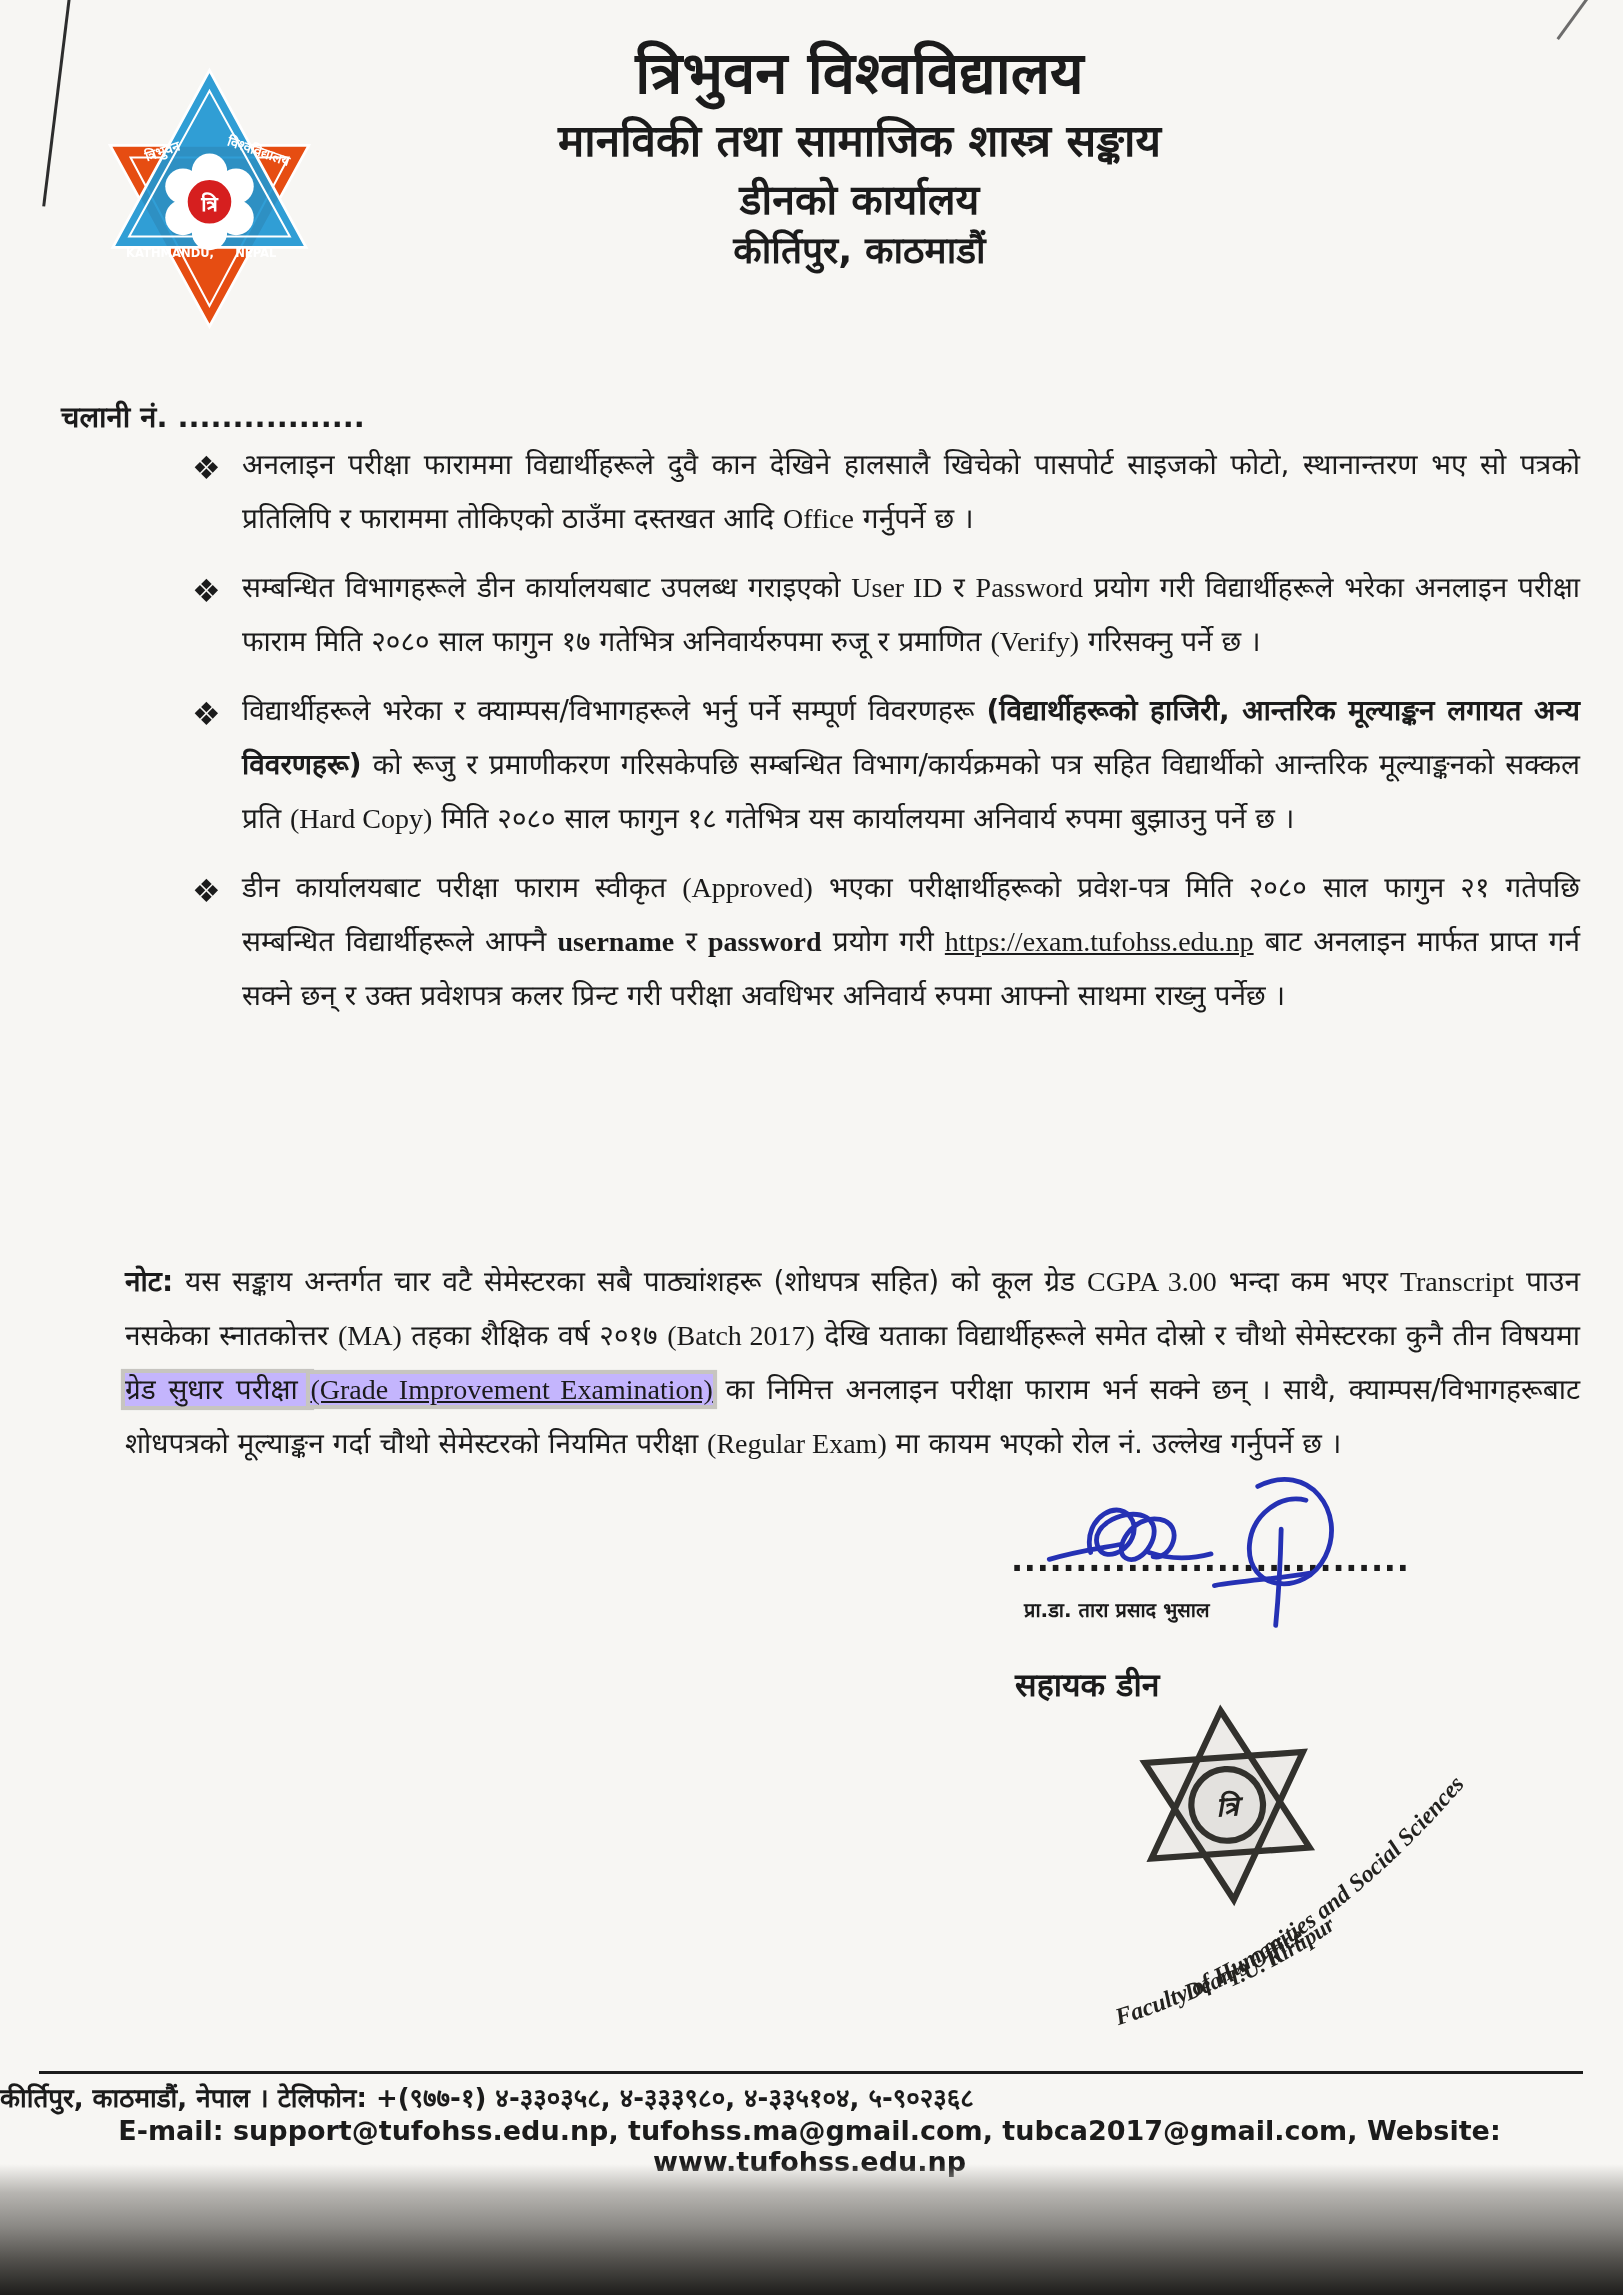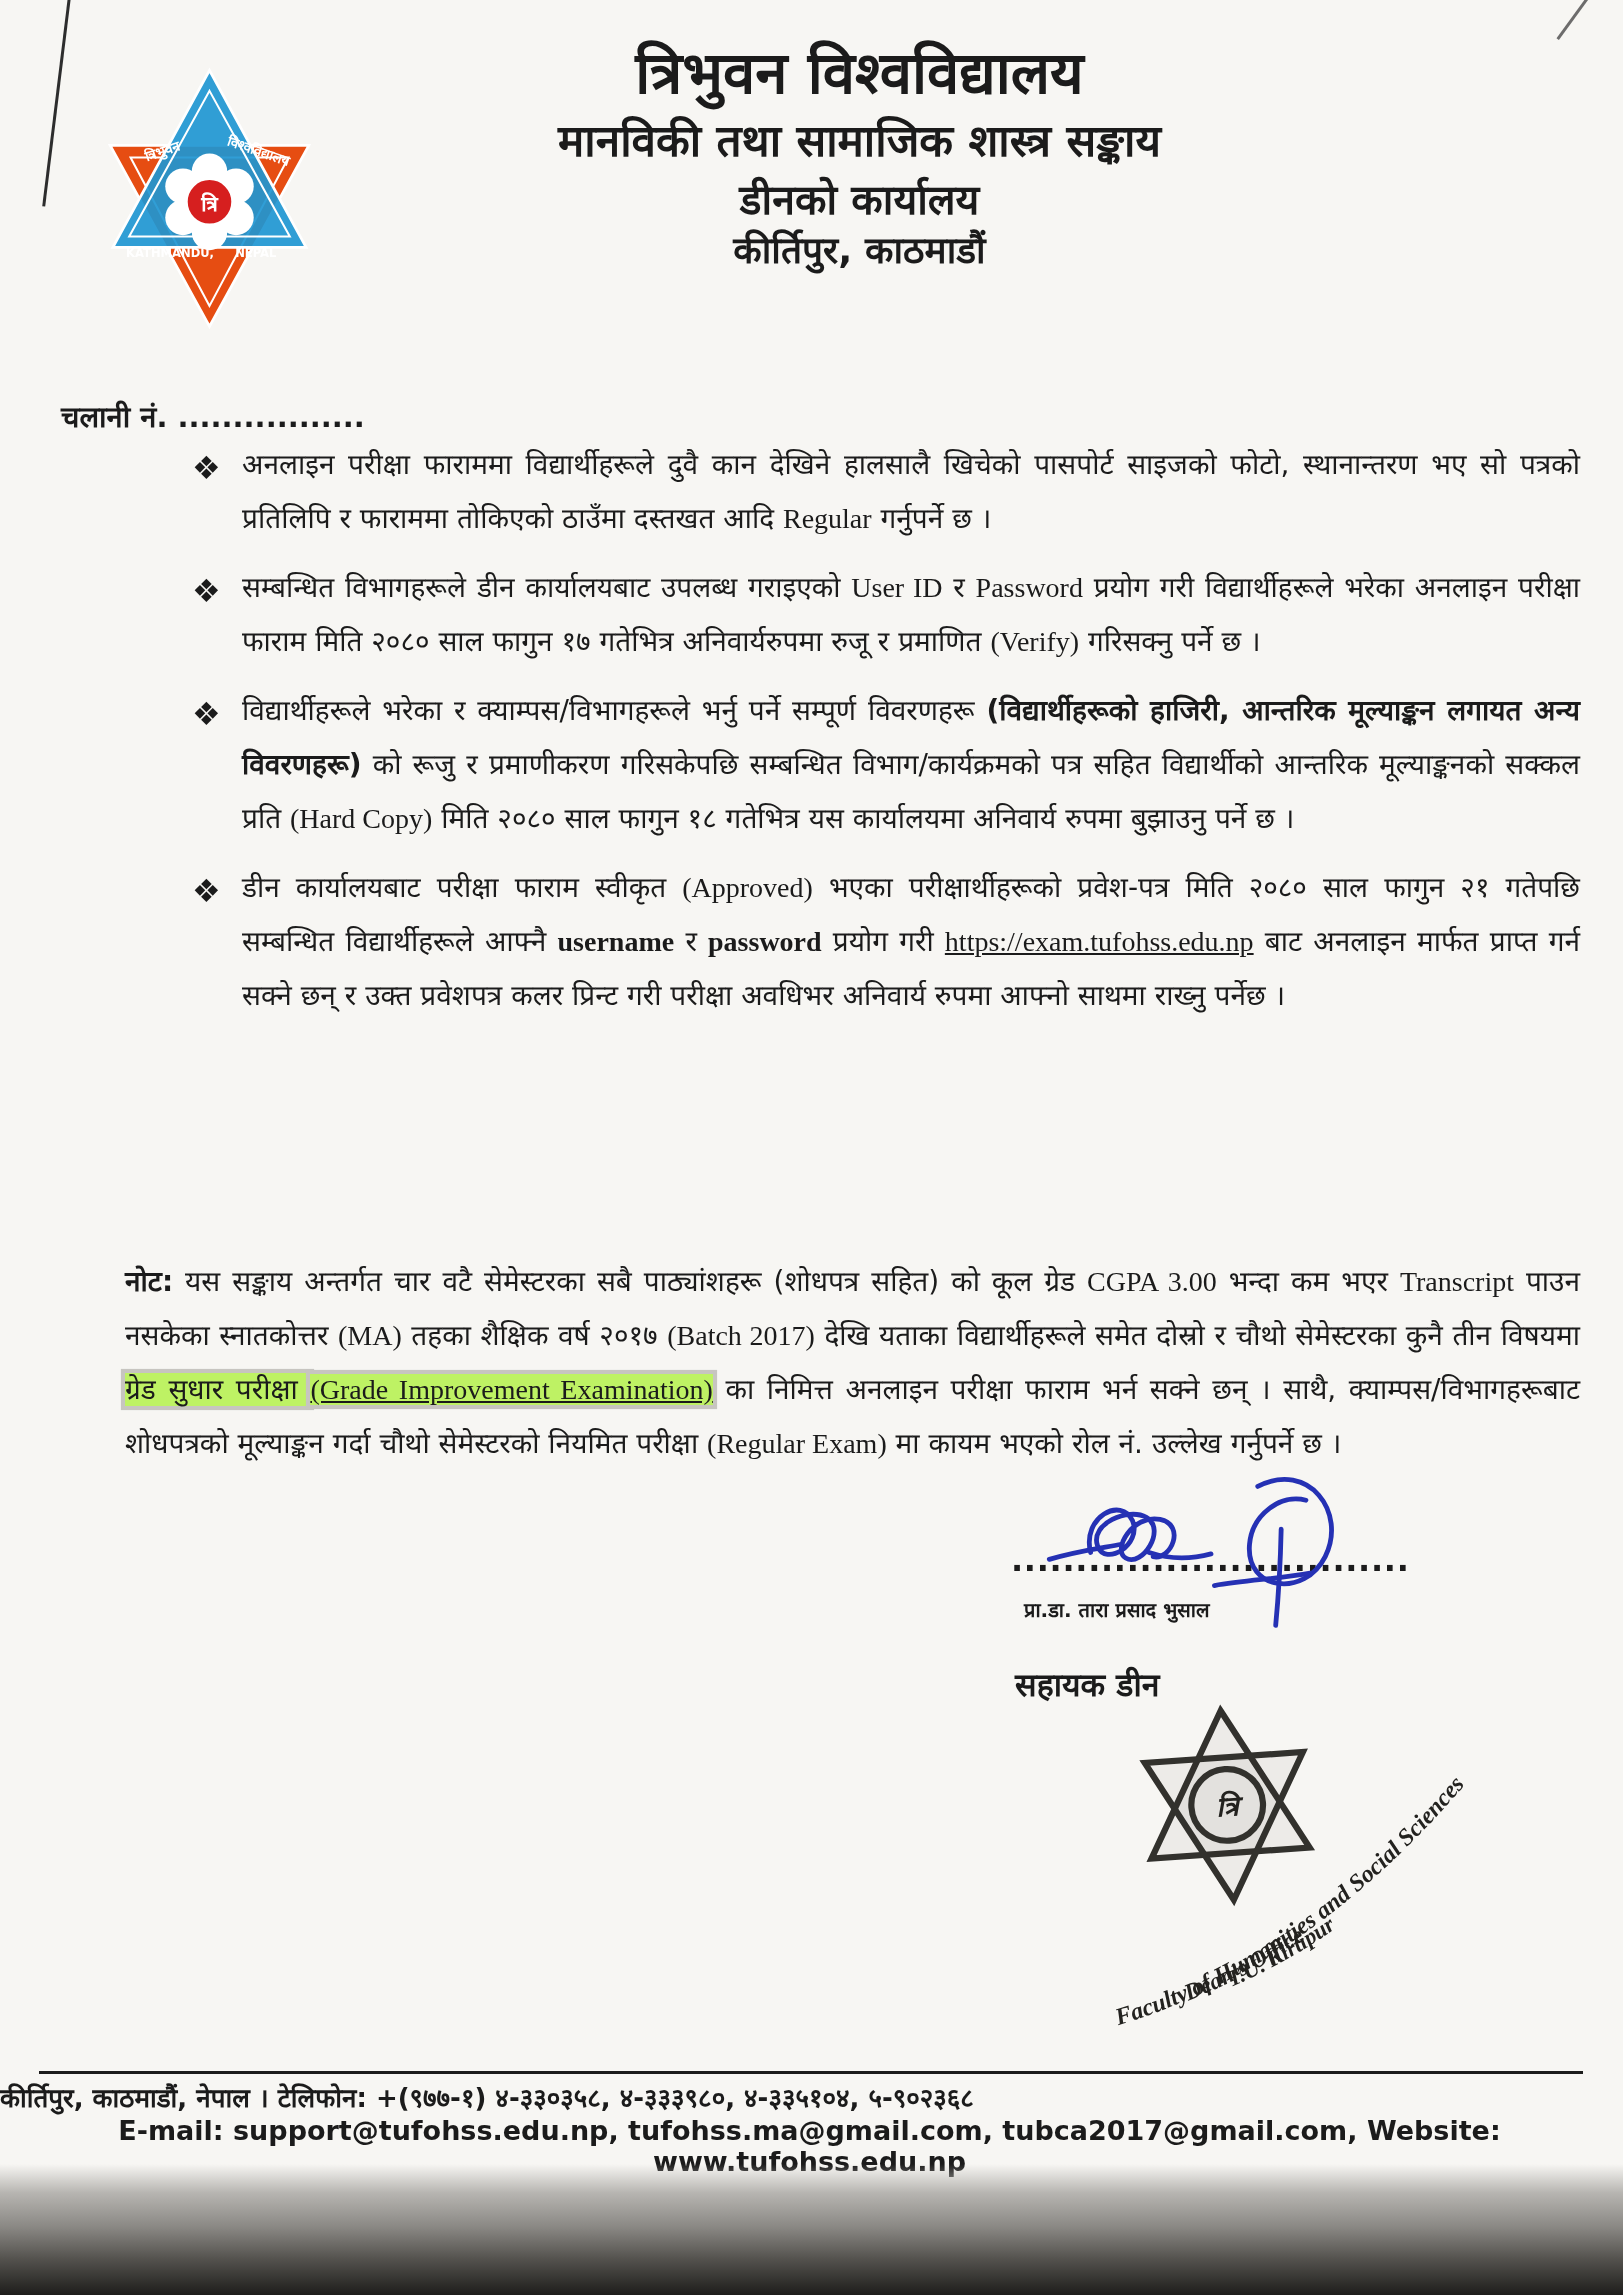--- a/index.html
+++ b/index.html
@@ -26,21 +26,21 @@
   .logo{position:absolute;left:87px;top:55px;width:245px;height:280px;}
   
   .dispatch{position:absolute;left:61px;top:372px;font-size:29px;font-weight:700;margin-top:24px;}
   .bullets{position:absolute;left:192px;top:438px;width:1388px;list-style:none;margin:0;padding:0;}
   .bullets li{position:relative;padding-left:50px;margin:0 0 15px 0;font-size:28px;line-height:54px;text-align:justify;}
   .bullets .marker{position:absolute;left:0;top:2.8px;font-size:32px;}
   .note{position:absolute;left:125px;top:1255px;width:1455px;font-size:28px;line-height:54px;text-align:justify;}
   .b{font-weight:700;}
   .u{text-decoration:underline;}
   .lat{font-family:"Liberation Serif",serif;}
-  .hl{background:#bef264;box-shadow:0 0 0 4.1px #c7c5c0;}
+  .hl{background:#c4b5fd;box-shadow:0 0 0 4.1px #c7c5c0;}
   
   .sig-block{position:absolute;left:1011px;top:1461px;width:400px;height:289px;}
   .sig-dots{position:absolute;left:0;top:80px;width:400px;font-size:32px;font-weight:700;letter-spacing:0.7px;white-space:nowrap;overflow:hidden;}
   .sig-svg{position:absolute;left:27.6px;top:-12.4px;}
   .sig-name{position:absolute;left:13px;top:135px;font-size:20px;font-weight:700;white-space:nowrap;}
   .sig-title{position:absolute;left:4.1px;top:201px;font-size:32px;font-weight:700;}
   
   .stamp{position:absolute;left:1025px;top:1667px;transform:rotate(-4deg);}
   .stamp text{font-family:"Liberation Serif",serif;font-style:italic;font-weight:700;fill:#23221f;}
   
@@ -83,21 +83,21 @@
     <div class="h-faculty">मानविकी तथा सामाजिक शास्त्र सङ्काय</div>
     <div class="h-office">डीनको कार्यालय</div>
     <div class="h-location">कीर्तिपुर, काठमाडौं</div>
   </div>
 
   <div class="dispatch">चलानी नं. .................</div>
 
   <ul class="bullets">
     <li>
       <span class="marker">❖</span>
-      <span><span>अनलाइन परीक्षा फाराममा विद्यार्थीहरूले दुवै कान देखिने हालसालै खिचेको पासपोर्ट साइजको फोटो, स्थानान्तरण भए सो पत्रको प्रतिलिपि र फाराममा तोकिएको ठाउँमा दस्तखत आदि </span><span class="lat">Regular</span><span> गर्नुपर्ने छ ।</span></span>
+      <span><span>अनलाइन परीक्षा फाराममा विद्यार्थीहरूले दुवै कान देखिने हालसालै खिचेको पासपोर्ट साइजको फोटो, स्थानान्तरण भए सो पत्रको प्रतिलिपि र फाराममा तोकिएको ठाउँमा दस्तखत आदि </span><span class="lat">Office</span><span> गर्नुपर्ने छ ।</span></span>
     </li>
     <li>
       <span class="marker">❖</span>
       <span><span>सम्बन्धित विभागहरूले डीन कार्यालयबाट उपलब्ध गराइएको </span><span class="lat">User ID</span><span> र </span><span class="lat">Password</span><span> प्रयोग गरी विद्यार्थीहरूले भरेका अनलाइन परीक्षा फाराम मिति २०८० साल फागुन १७ गतेभित्र अनिवार्यरुपमा रुजू र प्रमाणित </span><span class="lat">(Verify)</span><span> गरिसक्नु पर्ने छ ।</span></span>
     </li>
     <li>
       <span class="marker">❖</span>
       <span><span>विद्यार्थीहरूले भरेका र क्याम्पस/विभागहरूले भर्नु पर्ने सम्पूर्ण विवरणहरू </span><span class="b">(विद्यार्थीहरूको हाजिरी, आन्तरिक मूल्याङ्कन लगायत अन्य विवरणहरू)</span><span> को रूजु र प्रमाणीकरण गरिसकेपछि सम्बन्धित विभाग/कार्यक्रमको पत्र सहित विद्यार्थीको आन्तरिक मूल्याङ्कनको सक्कल प्रति </span><span class="lat">(Hard Copy)</span><span> मिति २०८० साल फागुन १८ गतेभित्र यस कार्यालयमा अनिवार्य रुपमा बुझाउनु पर्ने छ ।</span></span>
     </li>
     <li>

